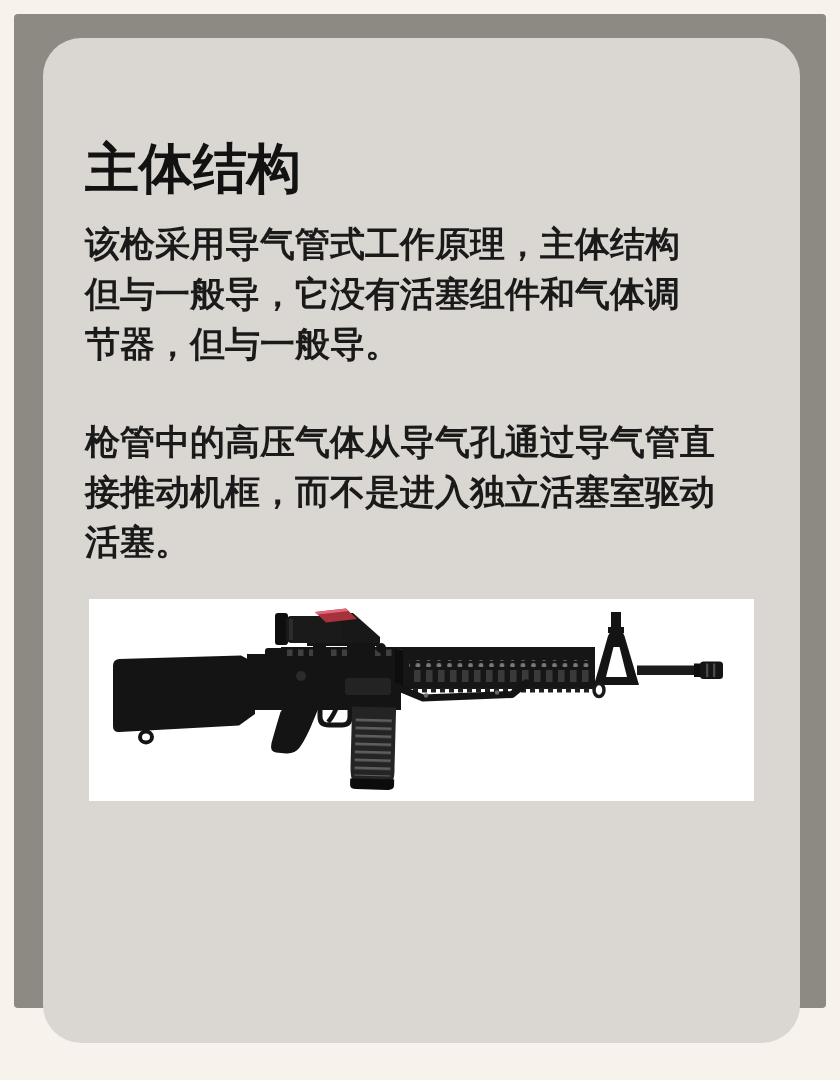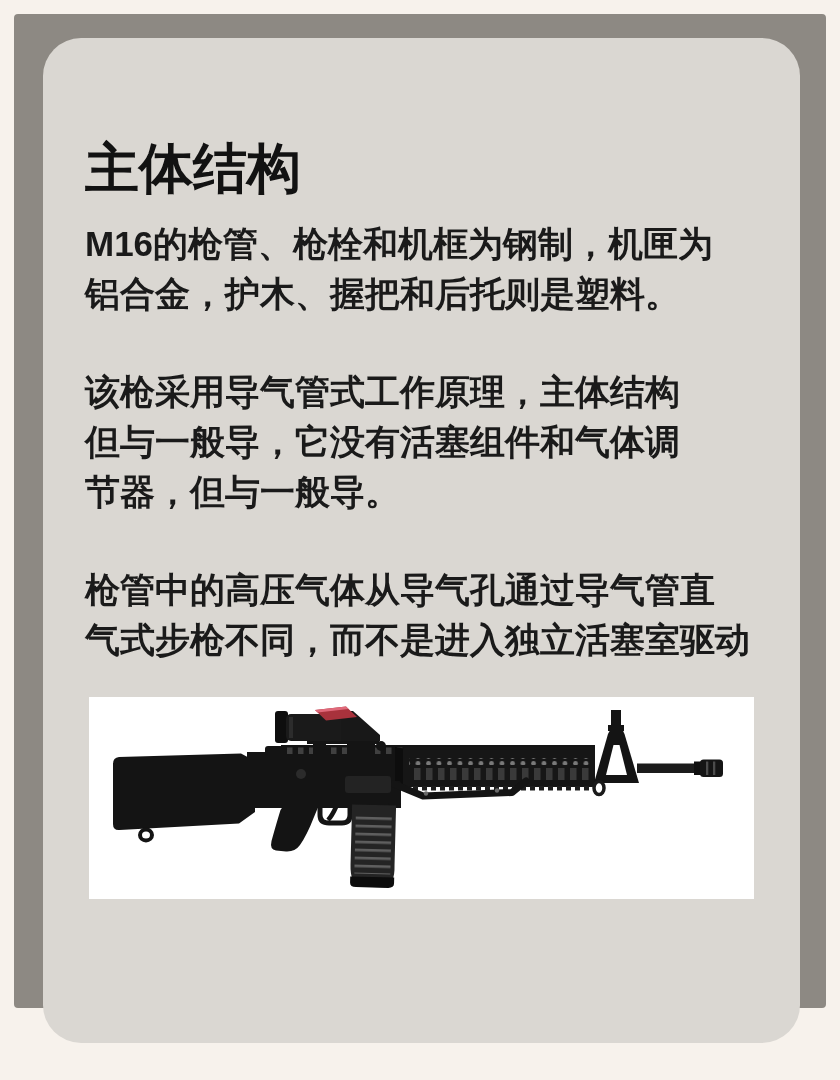--- a/index.html
+++ b/index.html
@@ -43,34 +43,31 @@
 </style>
 </head>
 <body>
 
 <div class="page">
   <div class="frame">
     <div class="card">
 
       <h1 class="title">主体结构</h1>
 
-      <p class="para">
-        <span>M16的枪管、枪栓和机框为钢制，机匣为</span>
-        <span>铝合金，护木、握把和后托则是塑料。</span>
-      </p>
 
       <p class="para">
         <span>该枪采用导气管式工作原理，主体结构</span>
         <span>但与一般导，它没有活塞组件和气体调</span>
         <span>节器，但与一般导。</span>
       </p>
 
       <p class="para">
         <span>枪管中的高压气体从导气孔通过导气管直</span>
-        <span>气式步枪不同，而不是进入独立活塞室驱动</span>
+        <span>接推动机框，而不是进入独立活塞室驱动</span>
+        <span>活塞。</span>
       </p>
 
       <div class="image-box">
         <svg viewBox="0 0 665 202" width="665" height="202" aria-hidden="true">
           <defs>
             <pattern id="railTicks" width="11" height="8" patternUnits="userSpaceOnUse">
               <rect width="5.5" height="8" fill="#404040"></rect>
             </pattern>
             <pattern id="hgHoles" width="10.5" height="7" patternUnits="userSpaceOnUse">
               <circle cx="3.5" cy="3.5" r="2.4" fill="#7a7a7a"></circle>

